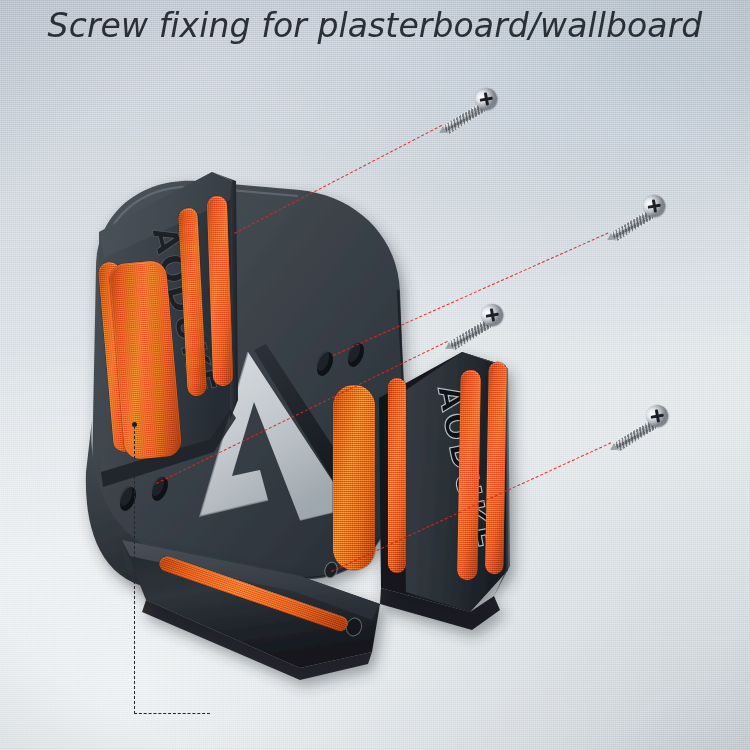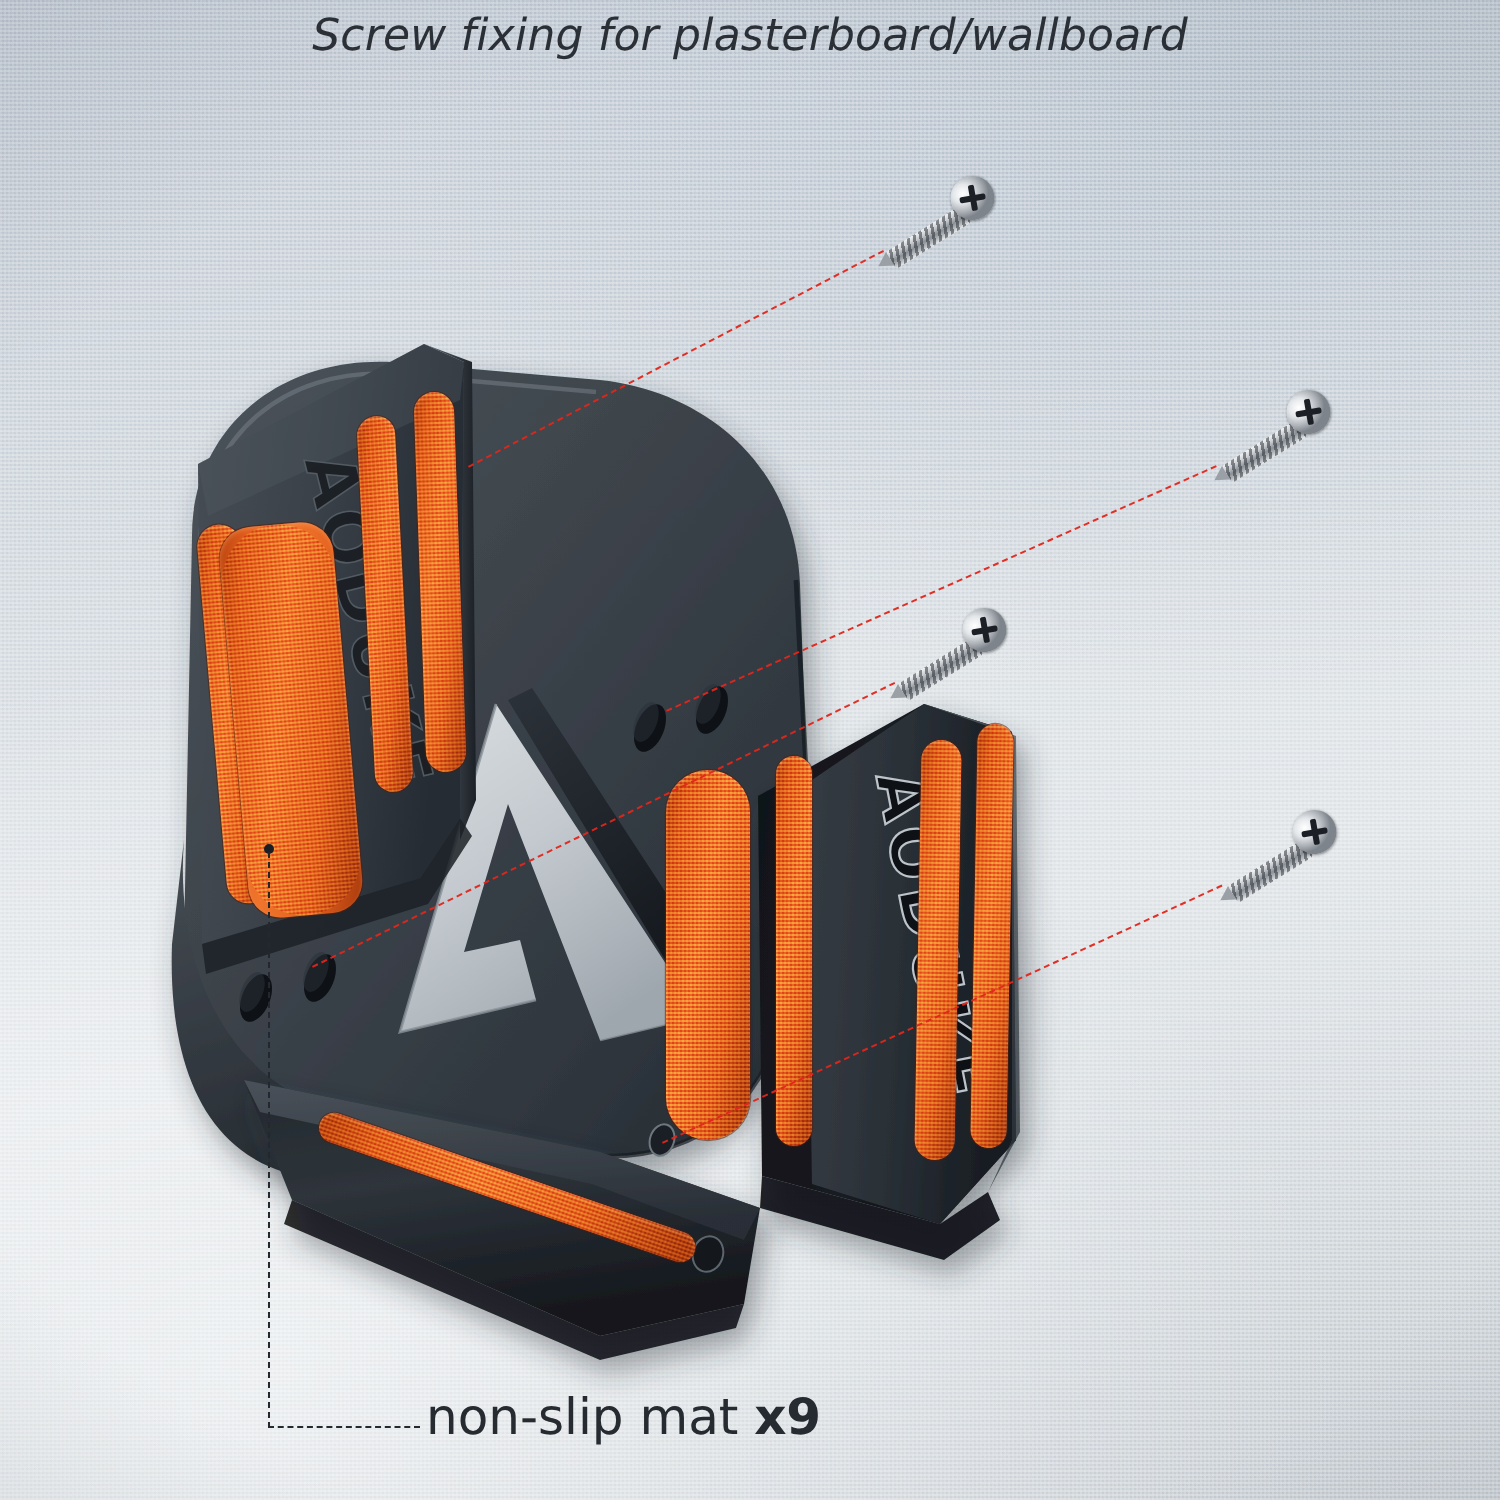--- a/index.html
+++ b/index.html
@@ -22,21 +22,21 @@
       repeating-linear-gradient(0deg, rgba(255,255,255,.55) 0 1px, rgba(0,0,0,.16) 1px 2px),
       repeating-linear-gradient(90deg, rgba(255,255,255,.45) 0 1px, rgba(0,0,0,.14) 1px 2px),
       repeating-linear-gradient(37deg, rgba(255,255,255,.30) 0 1px, rgba(0,0,0,.10) 1px 3px);
     background-size:2px 2px,2px 2px,3px 3px;}
   .wall-vig{position:absolute;inset:0;
     background:radial-gradient(115% 95% at 50% 55%, rgba(0,0,0,0) 52%, rgba(70,82,95,.22) 100%);}
 
   
   .title{position:absolute;left:0;right:0;top:6px;text-align:center;
     font-family:"DejaVu Sans", sans-serif;
-    font-style:italic;font-weight:300;font-size:22px;letter-spacing:.1px;
+    font-style:italic;font-weight:300;font-size:33px;letter-spacing:.1px;
     color:#2b3037;white-space:nowrap;}
   .caption{position:absolute;left:213px;top:694px;
     font-family:"DejaVu Sans", sans-serif;
     font-size:25px;font-weight:400;color:#262b31;white-space:nowrap;}
   .caption .qty{font-weight:700;letter-spacing:-.2px;}
 
   
   .prod-shadow{position:absolute;left:92px;top:196px;width:330px;height:420px;
     background:radial-gradient(50% 50% at 50% 50%, rgba(60,72,86,.42) 0%, rgba(60,72,86,0) 72%);
     filter:blur(10px);transform:rotate(-4deg);}
@@ -310,17 +310,14 @@
     <div class="head" style="left:40px;width:22px;height:22px;">
       <div class="ph1" style="width:2.6px;height:13px;transform:translate(-50%,-50%) rotate(22deg);"></div>
       <div class="ph2" style="width:13px;height:2.6px;transform:translate(-50%,-50%) rotate(22deg);"></div>
     </div>
   </div>
 
   <div class="ldot" style="left:132px;top:422px;"></div>
   <div class="bline-v" style="left:134px;top:426px;height:288px;"></div>
   <div class="bline-h" style="left:134px;top:713px;width:76px;"></div>
 
-  <div class="caption">
-    <span>non-slip mat </span><span class="qty">x9</span>
-  </div>
 
 </div>
 
 </body></html>

